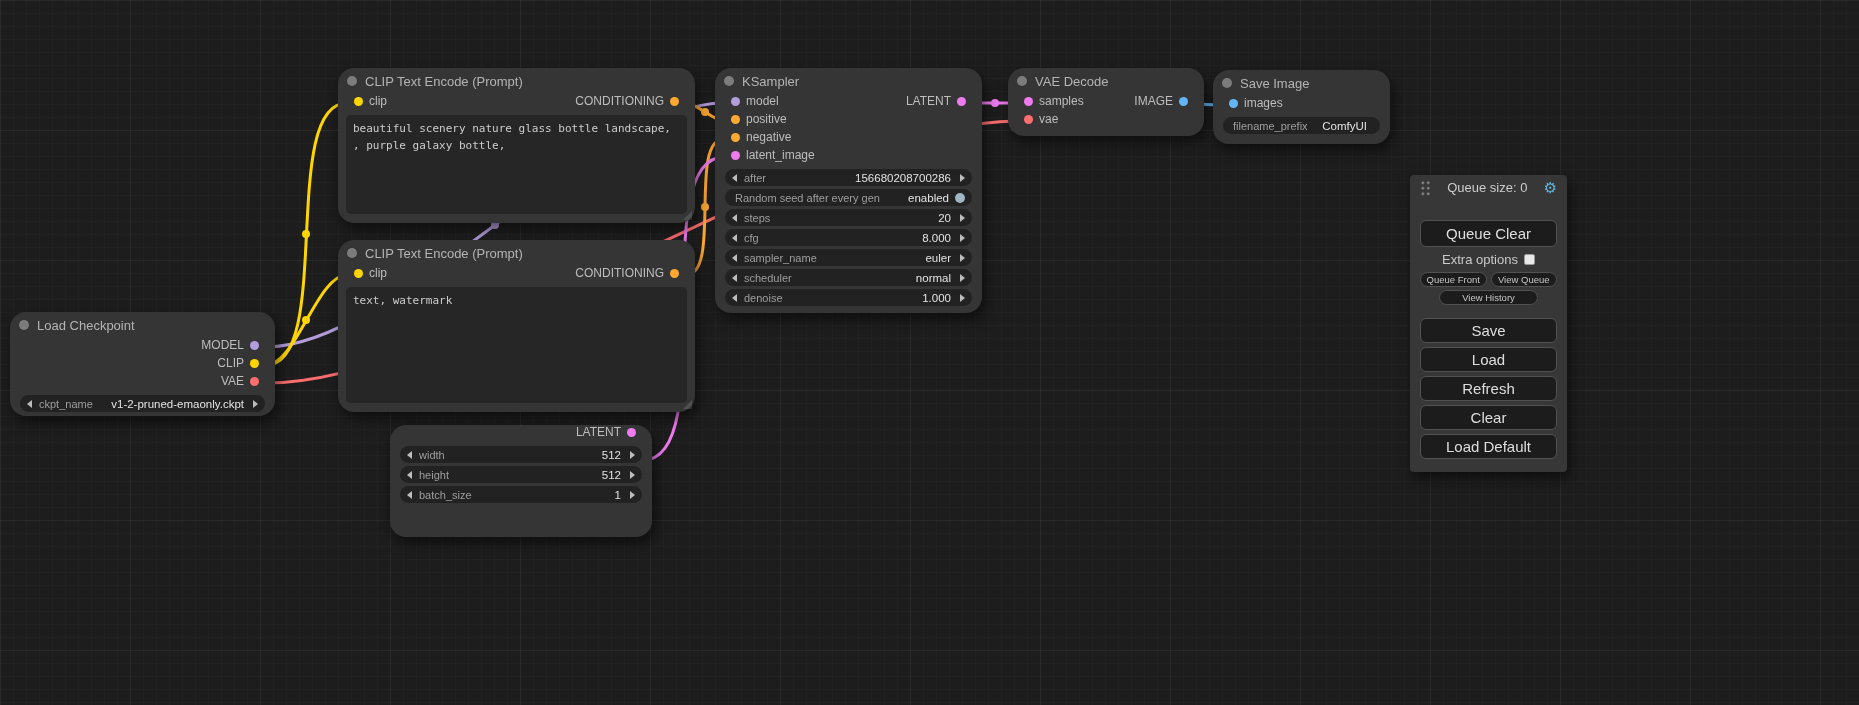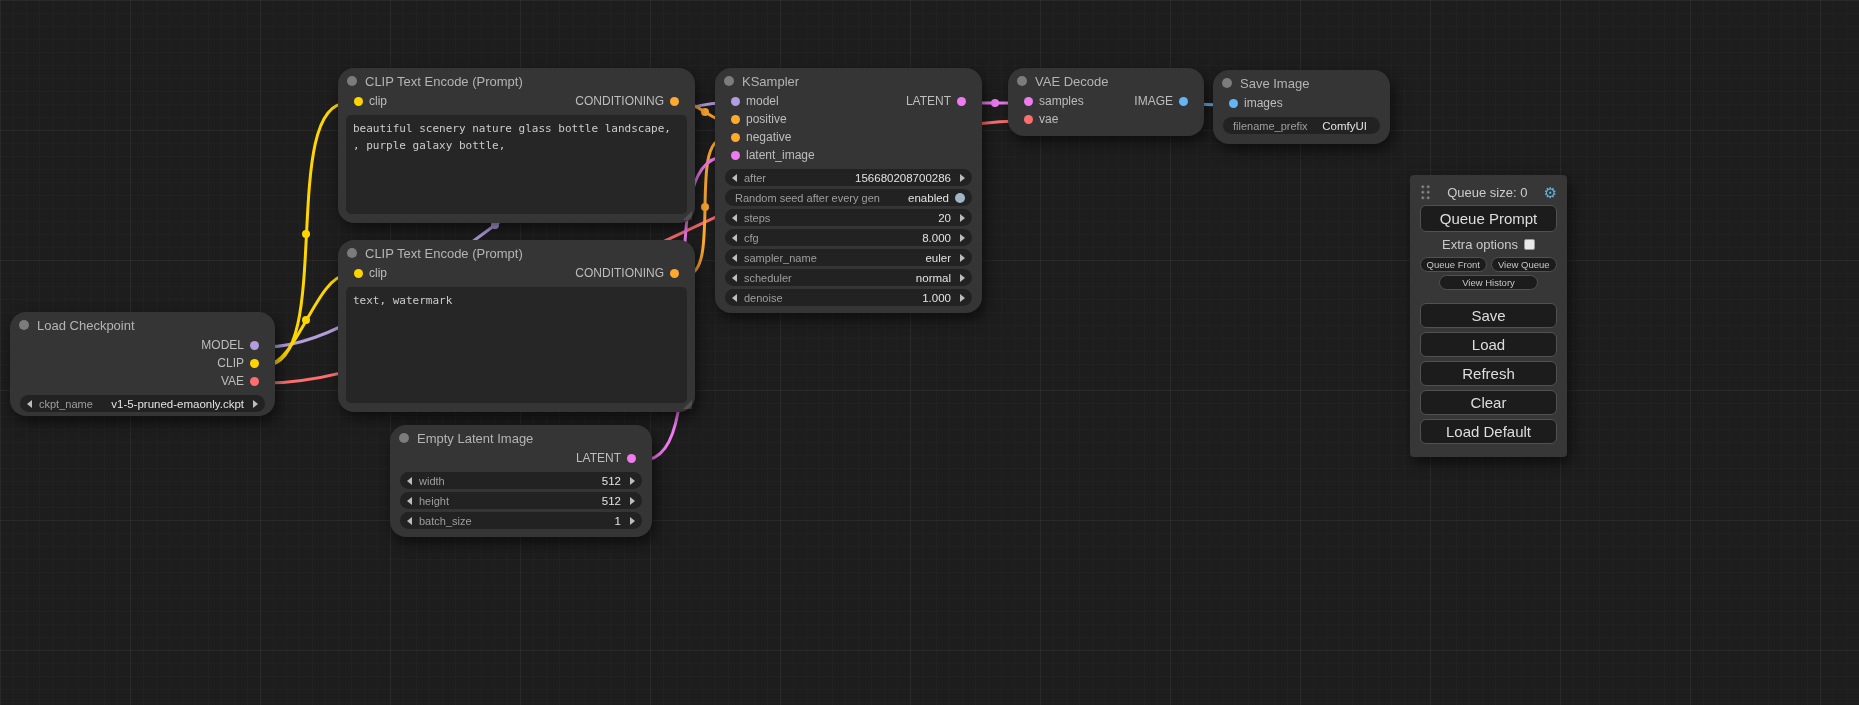--- a/index.html
+++ b/index.html
@@ -44,21 +44,21 @@
 
   .prompt-text { flex:1; margin:3px 8px 9px; background:#262626; border:none; border-radius:5px;
                  padding:5px 7px; color:#cccccc; font-family:"DejaVu Sans Mono", monospace;
                  font-size:11px; line-height:1.55; resize:none; outline:none; overflow:hidden; display:block; }
   .resize-corner { position:absolute; right:3px; bottom:3px; width:0; height:0;
                    border-bottom:9px solid rgba(255,255,255,0.13); border-left:9px solid transparent; }
 
   .queue-panel { position:absolute; left:1410px; top:175px; width:157px; z-index:3;
                  background:#373737; border-radius:4px; box-shadow:3px 6px 14px rgba(0,0,0,0.55);
                  padding:5px 10px 13px; display:flex; flex-direction:column; }
-  .qp-header { display:flex; align-items:flex-end; height:20px; margin-bottom:5px; }
+  .qp-header { display:flex; align-items:flex-start; height:20px; margin-bottom:20px; }
   .drag-handle { width:11px; height:16px; flex:none; cursor:grab;
                  background-image:radial-gradient(circle, #8f8f8f 1.1px, transparent 1.6px);
                  background-size:5.5px 5.5px; }
   .qp-title { flex:1; text-align:center; font-size:13px; color:#cccccc; }
   .gear { flex:none; font-size:15px; line-height:1; cursor:pointer; }
   .qp-btn { display:block; width:100%; background:#1c1c1c; border:1px solid #515151; border-radius:6px;
             color:#dedede; font-family:"Liberation Sans", sans-serif; cursor:pointer; }
   .qp-btn.big { height:25px; font-size:15px; margin-top:4px; }
   .qp-btn.queue-prompt { height:27px; margin-top:0; }
   .qp-btn.small { height:15px; font-size:9.5px; border-radius:8px; padding:0 4px; color:#c6c6c6; }
@@ -122,21 +122,21 @@
   </div>
   <div class="slot-row out-only">
     <div class="slot">
       <span class="slot-label">VAE</span>
       <span class="dot" style="background-color: rgb(255, 110, 110);"></span>
     </div>
   </div>
   <div class="widget">
     <span class="arrow left"></span>
     <span class="w-label">ckpt_name</span>
-    <span class="w-value">v1-5-pruned-emaonly.ckpt</span>
+    <span class="w-value">v1-2-pruned-emaonly.ckpt</span>
     <span class="arrow right"></span>
   </div>
 </div>
 
 <div class="node" style="left:338px; top:68px; width:357px; height:155px;">
   <div class="node-header">
     <span class="collapse-dot"></span>
     <span class="node-title">CLIP Text Encode (Prompt)</span>
   </div>
   <div class="slot-row">
@@ -166,24 +166,20 @@
     <div class="slot">
       <span class="slot-label">CONDITIONING</span>
       <span class="dot" style="background-color: rgb(255, 169, 49);"></span>
     </div>
   </div>
   <textarea class="prompt-text" spellcheck="false" style="">text, watermark</textarea>
   <div class="resize-corner"></div>
 </div>
 
 <div class="node" style="left:390px; top:425px; width:262px; height:112px;">
-  <div class="node-header">
-    <span class="collapse-dot"></span>
-    <span class="node-title">Empty Latent Image</span>
-  </div>
   <div class="slot-row out-only">
     <div class="slot">
       <span class="slot-label">LATENT</span>
       <span class="dot" style="background-color: rgb(239, 123, 239);"></span>
     </div>
   </div>
   <div class="widget">
     <span class="arrow left"></span>
     <span class="w-label">width</span>
     <span class="w-value">512</span>
@@ -318,21 +314,21 @@
     <span class="w-value">ComfyUI</span>
   </div>
 </div>
 
 <div class="queue-panel">
   <div class="qp-header">
     <span class="drag-handle"></span>
     <span class="qp-title">Queue size: 0</span>
     <span class="gear" style="color: rgb(95, 180, 218);">⚙</span>
   </div>
-  <button class="qp-btn big queue-prompt">Queue Prompt</button>
+  <button class="qp-btn big queue-prompt">Queue Clear</button>
   <div class="extra-row">
     <span>Extra options</span>
     <span class="checkbox"></span>
   </div>
   <div class="small-row">
     <button class="qp-btn small">Queue Front</button>
     <button class="qp-btn small">View Queue</button>
   </div>
   <div class="small-row center">
     <button class="qp-btn small">View History</button>

